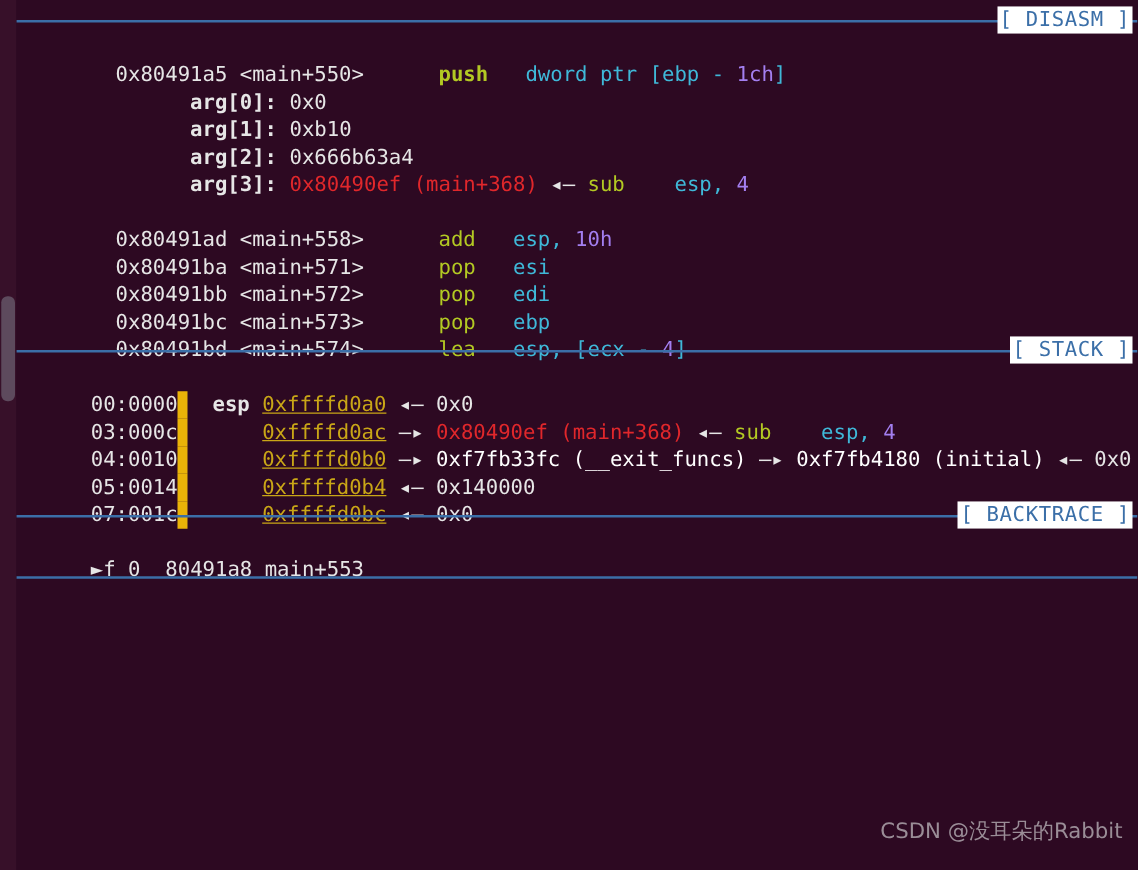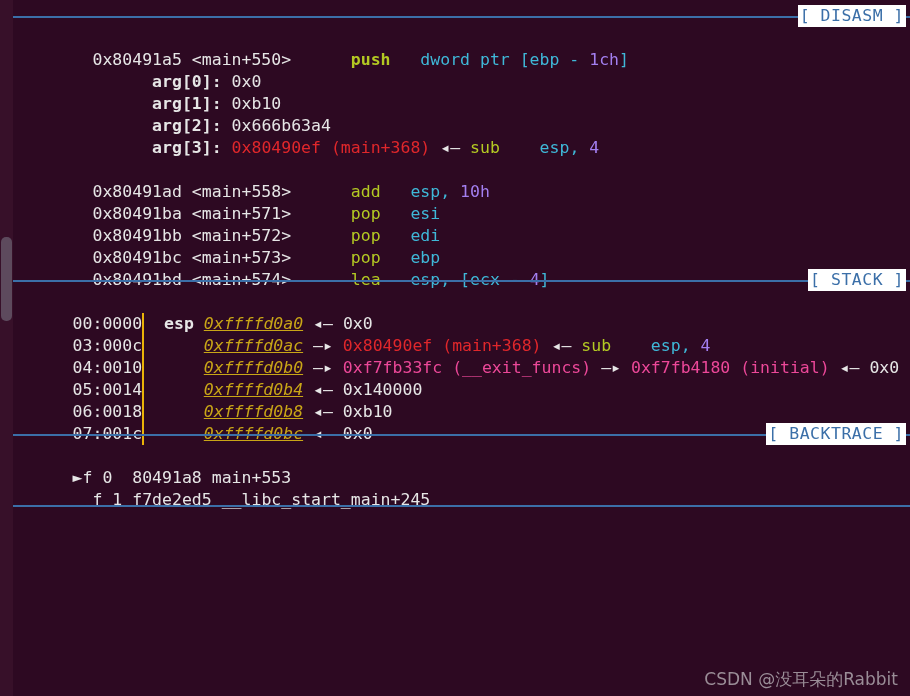--- a/index.html
+++ b/index.html
@@ -46,30 +46,30 @@
     left: 13px; top: 16px;
     width: 897px; height: 590px;
   }
   .row {
     height: 22px;
     line-height: 22px;
     white-space: pre;
   }
   
   .c-white   { color: #e6e6e6; }
-  .c-grey    { color: #ec4899; margin-top: 42px; }
+  .c-grey    { color: #ffffff; margin-top: 42px; }
   .c-green   { color: #4fa318; }
   .c-olive   { color: #b3c923; }
   .c-yellow  { color: #c9a617; }
   .c-red     { color: #e0272b; }
   .c-cyan    { color: #3fb8d8; }
   .c-purple  { color: #8b5cf6; }
   .c-violet  { color: #a37ff0; }
   .bold { font-weight: bold; }
-  .ul { text-decoration: underline; font-style: italic; }
+  .ul { text-decoration: underline; }
 
   
   .sep {
     height: 22px;
     line-height: 22px;
     position: relative;
     white-space: nowrap;
     overflow: hidden;
   }
   .sep .line {
@@ -90,28 +90,28 @@
     letter-spacing: 0.5px;
   }
   .sep.disasm {
     position: absolute;
     top: -11px;
     left: 0;
     width: 897px;
   }
   .stack-bar {
     display: inline-block;
-    border-right: 2px solid #eab308;
+    border-right: 8px solid #eab308;
     padding-right: 0px;
     text-align: right;
   }
   .watermark {
     position: absolute;
     right: 12px;
-    bottom: 6px;
+    bottom: 20px;
     color: #9a8d97;
     font-family: "DejaVu Sans", "Liberation Sans", sans-serif;
     font-size: 17px;
     line-height: 22px;
     white-space: nowrap;
   }
 </style>
 </head>
 <body>
 
@@ -174,36 +174,30 @@
     <div class="row">
       <span class="c-white stack-bar">03:000c</span><span>      </span><span class="c-yellow ul">0xffffd0ac</span><span> </span><span class="c-white">—▸</span><span> </span><span class="c-red">0x80490ef (main+368)</span><span> </span><span class="c-white">◂—</span><span> </span><span class="c-olive">sub</span><span>    </span><span class="c-cyan">esp,</span><span> </span><span class="c-violet">4</span>
     </div>
     <div class="row">
       <span class="c-white stack-bar">04:0010</span><span>      </span><span class="c-yellow ul">0xffffd0b0</span><span> </span><span class="c-white">—▸</span><span> </span><span class="c-grey">0xf7fb33fc (__exit_funcs)</span><span> </span><span class="c-white">—▸</span><span> </span><span class="c-grey">0xf7fb4180 (initial)</span><span> </span><span class="c-white">◂—</span><span> </span><span class="c-white">0x0</span>
     </div>
     <div class="row">
       <span class="c-white stack-bar">05:0014</span><span>      </span><span class="c-yellow ul">0xffffd0b4</span><span> </span><span class="c-white">◂—</span><span> </span><span class="c-white">0x140000</span>
     </div>
     <div class="row">
-      <span class="c-white stack-bar">06:0018</span><span>      </span><span class="c-yellow ul">0xffffd0b8</span><span> </span><span class="c-white">◂—</span><span> </span><span class="c-white">0xb10</span>
-    </div>
-    <div class="row">
       <span class="c-white stack-bar">07:001c</span><span>      </span><span class="c-yellow ul">0xffffd0bc</span><span> </span><span class="c-white">◂—</span><span> </span><span class="c-white">0x0</span>
     </div>
 
     <div class="sep">
       <div class="line"></div>
       <span class="label">[ BACKTRACE ]</span>
     </div>
 
     <div class="row">
       <span class="c-white">►</span><span class="c-white">f 0</span><span>  </span><span class="c-white">80491a8</span><span> </span><span class="c-white">main+553</span>
-    </div>
-    <div class="row">
-      <span>  </span><span class="c-white">f 1</span><span> </span><span class="c-white">f7de2ed5</span><span> </span><span class="c-white">__libc_start_main+245</span>
     </div>
 
     <div class="sep" style="margin-top:5px;">
       <div class="line"></div>
     </div>
 
     <div class="row">&nbsp;</div>
 
     <div class="row">
       

